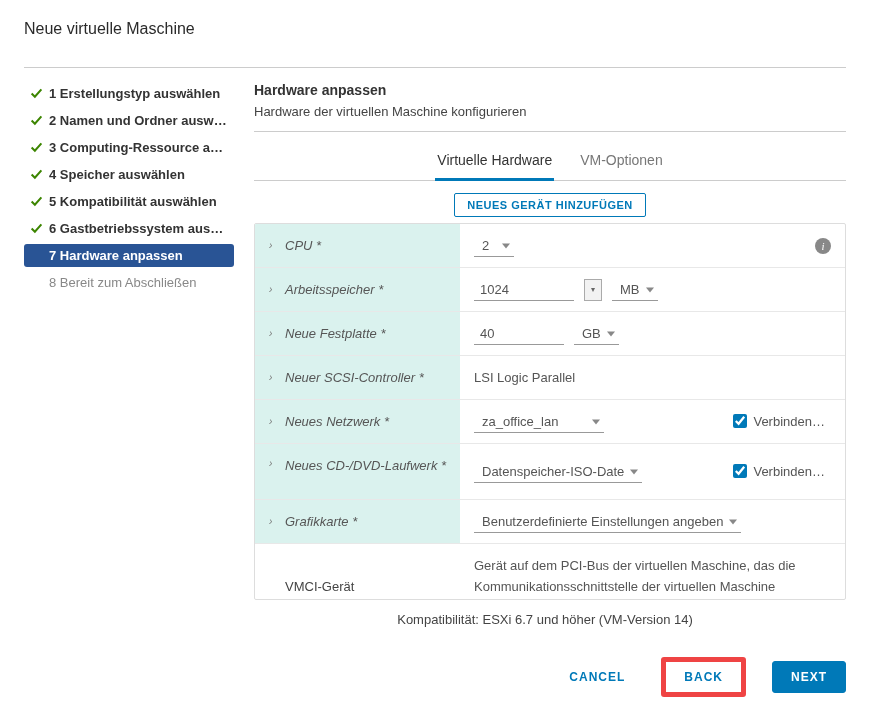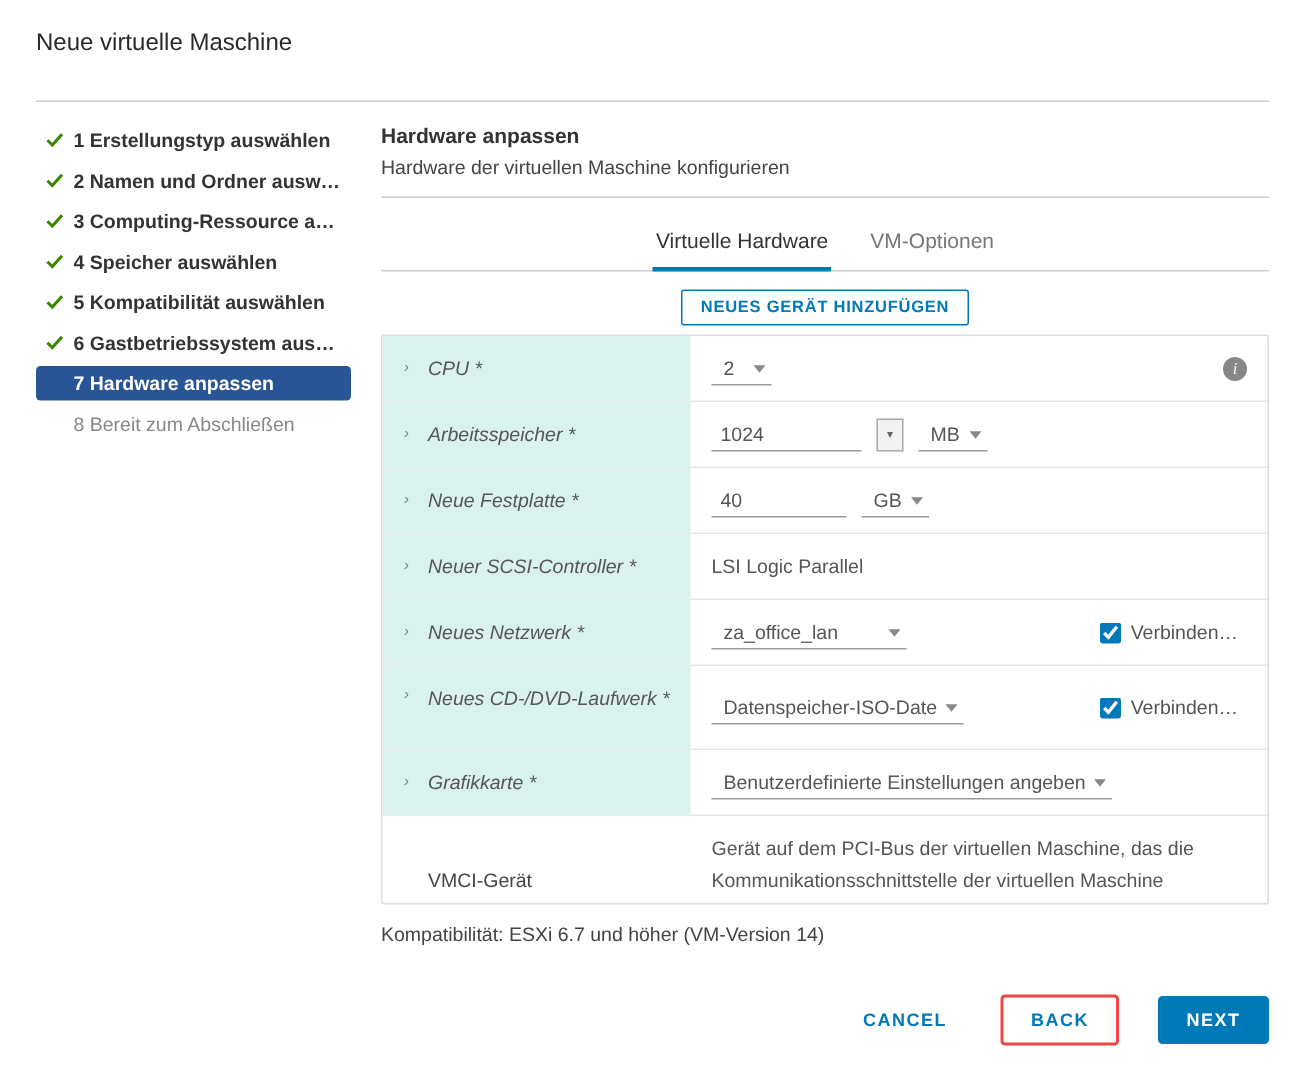--- a/index.html
+++ b/index.html
@@ -208,31 +208,31 @@
     width: 16px; height:16px;
     border-radius:50%;
     background:#888;
     color:#fff;
     font-size:11px;
     display:flex;align-items:center;justify-content:center;
     font-style: italic;
     font-family: serif;
   }
   .checkbox-wrap {
-    display:flex; align-items:flex-end; gap:6px;
+    display:flex; align-items:flex-start; gap:6px;
     margin-left: auto;
     padding-right: 6px;
     color:#555;
   }
   .checkbox-wrap input {
     width:14px;height:14px;
     accent-color:#0079b8;
   }
   .compat {
-    text-align: left;
+    text-align: center;
     font-size: 13px;
     color: #444;
     margin-top: 12px;
     padding-right: 10px;
   }
   .footer {
     display:flex;
     justify-content:flex-end;
     gap: 26px;
     padding-top: 30px;
@@ -242,21 +242,21 @@
     color:#0079b8;
     font-size:12px;
     font-weight:600;
     letter-spacing:1px;
     background:none;border:none;
     cursor:pointer;
     padding: 8px 10px;
   }
   .btn-outline {
     color:#0079b8;
-    border:2px solid #ef4444;
+    border:5px solid #ef4444;
     background:#fff;
     font-size:12px;font-weight:600;letter-spacing:1px;
     padding:8px 18px;
     border-radius:3px;
     cursor:pointer;
   }
   .btn-primary {
     background:#0079b8;
     color:#fff;
     border:1px solid #0079b8;

